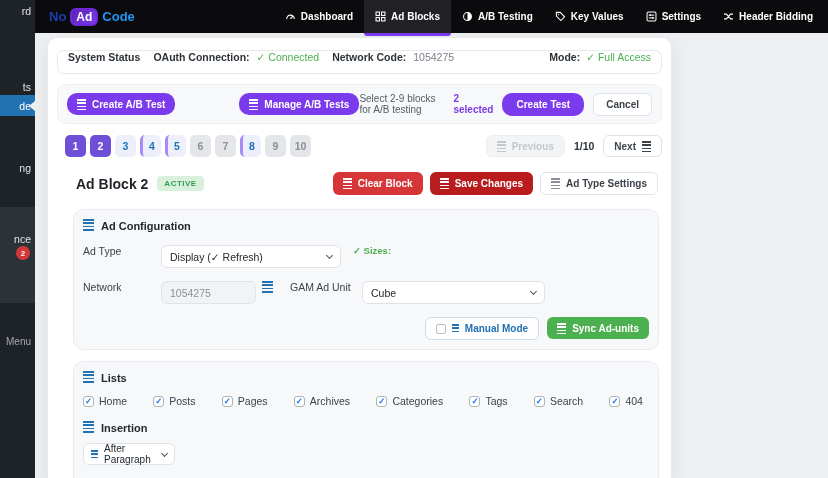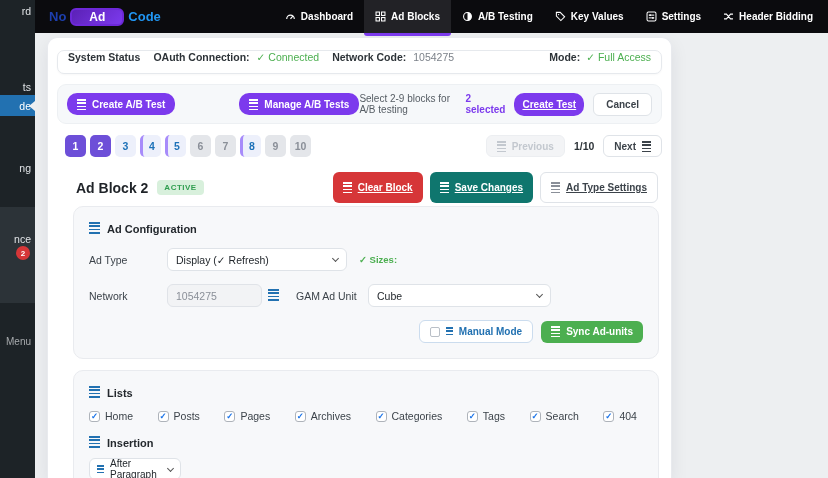--- a/index.html
+++ b/index.html
@@ -11,21 +11,21 @@
   .wp-submenu-bg { position:absolute; left:0; top:207px; width:35px; height:96px; background:#2c3338; }
   .wp-active { position:absolute; left:0; top:95px; width:35px; height:21px; background:#2271b1; display:flex; align-items:center; justify-content:flex-end; padding-right:4px; }
   .wp-active .wp-item { position:static; color:#fff; }
   .wp-active::after { content:""; position:absolute; right:0; top:50%; transform:translateY(-50%); border-top:5px solid transparent; border-bottom:5px solid transparent; border-right:6px solid #edeff1; }
   .wp-badge { position:absolute; right:5px; top:246px; width:14px; height:14px; border-radius:50%; background:#d63638; color:#fff; font-size:8px; font-weight:bold; display:flex; align-items:center; justify-content:center; }
 
   
   .app-header { position:absolute; left:35px; top:0; width:793px; height:33px; background:#0b0b0e; display:flex; align-items:center; z-index:20; }
   .logo { display:flex; align-items:center; margin-left:14px; gap:2px; }
   .logo-no { color:#1d3fae; font-size:13px; font-weight:bold; }
-  .logo-ad { background:linear-gradient(135deg,#5b21b6,#7c3aed); border:2px solid #6d28d9; color:#fff; font-size:12px; font-weight:bold; padding:0 17px; border-radius:6px; margin:0 2px; }
+  .logo-ad { background:linear-gradient(135deg,#5b21b6,#7c3aed); border:2px solid #6d28d9; color:#fff; font-size:12px; font-weight:bold; padding:0 4px; border-radius:6px; margin:0 2px; }
   .logo-code { color:#2196f3; font-size:13px; font-weight:bold; }
   .nav { margin-left:auto; display:flex; align-items:stretch; height:100%; margin-right:4px; }
   .nav-item { display:flex; align-items:center; gap:5px; padding:0 11px; color:#fff; font-size:10px; font-weight:bold; position:relative; cursor:pointer; }
   .nav-item svg { display:block; }
   .nav-item.active { background:#222226; }
   .nav-item.active::after { content:""; position:absolute; left:0; bottom:-3px; width:100%; height:3px; background:#7c3aed; border-radius:0 0 3px 3px; }
 
   
   .i-stripes { display:inline-block; width:9px; height:11px; background:repeating-linear-gradient(180deg, currentColor 0 1.6px, transparent 1.6px 3.4px); flex:none; }
   .i-stripes.big { width:11px; height:13px; }
@@ -38,21 +38,21 @@
   .lbl-b { font-weight:bold; color:#2d3338; }
   .txt-green { color:#4caf50; }
   .txt-gray { color:#7c828a; }
   .status-right { margin-left:auto; display:flex; gap:6px; align-items:center; }
 
   
   .ab-toolbar { margin:10px 9px 0 9px; height:40px; background:#f6f8fa; border:1px solid #edf0f3; border-radius:9px; display:flex; align-items:center; padding:0 9px; }
   .btn { display:inline-flex; align-items:center; justify-content:center; gap:6px; height:22px; border-radius:6px; font-size:10px; font-weight:bold; padding:0 10px; border:none; cursor:pointer; white-space:nowrap; }
   .btn-purple { background:#7c3aed; color:#fff;border-radius:10px; }
   .btn-red { background:#d63638; color:#fff; }
-  .btn-blue { background:#0f766e; color:#fff; }
+  .btn-blue { background:#b91c1c; color:#fff; }
   .btn-green { background:#4caf50; color:#fff; }
   .btn-white { background:#fff; color:#3c434a; border:1px solid #dfe3e8; }
   .ab-manage { margin-left:64px; }
   .ab-right { margin-left:auto; display:flex; align-items:center; gap:9px; }
   .ab-hint { font-size:10px; color:#565d64; }
   .ab-count { font-size:10px; font-weight:bold; color:#7c3aed; }
 
   
   .pg-row { margin:11px 9px 0 9px; display:flex; align-items:center; }
   .pg-pages { display:flex; gap:4px; margin-left:8px; }
@@ -64,28 +64,28 @@
   .pg-right { margin-left:auto; display:flex; align-items:center; gap:9px; }
   .btn-prev { background:#f3f4f6; color:#c3c8cf; border:1px solid #eceef1; height:22px; }
   .pg-pos { font-size:10.5px; font-weight:bold; color:#2d3338; }
   .btn-next { height:22px; }
 
   
   .block-header { margin:15px 13px 0 28px; display:flex; align-items:center; }
   .block-title { font-size:14px; font-weight:bold; color:#1f2328; }
   .badge-active { margin-left:9px; background:#d8f0dc; color:#2f9e4f; font-size:8px; font-weight:bold; letter-spacing:.5px; padding:3px 7px; border-radius:4px; }
   .block-actions { margin-left:auto; display:flex; gap:7px; }
-  .block-actions .btn { height:31px;text-decoration:underline; }
-
-  
-  .card { margin:3px 12px 0 25px; background:#f7f8fa; border:1px solid #e9ebef; border-radius:10px; padding:15px; }
+  .block-actions .btn { height:23px; }
+
+  
+  .card { margin:14px 12px 0 25px; background:#f7f8fa; border:1px solid #e9ebef; border-radius:10px; padding:9px; }
   .card-head { display:flex; align-items:center; gap:7px; }
   .card-title { font-size:11px; font-weight:bold; color:#23282d; }
   .c-blue { color:#2271b1; }
-  .frow { display:flex; align-items:center; margin-top:13px; }
+  .frow { display:flex; margin-top:13px; }
   .flabel { width:78px; font-size:10.5px; color:#3c434a; flex:none; }
   .select { background:#fff; border:1px solid #dfe3e8; border-radius:6px; height:23px; display:flex; align-items:center; padding:0 8px; font-size:10.5px; color:#23282d; gap:6px; cursor:pointer; }
   .chev { width:5px; height:5px; border-right:1.4px solid #555; border-bottom:1.4px solid #555; transform:rotate(45deg); margin-left:auto; flex:none; margin-top:-2px; }
   .sizes { margin-left:12px; font-size:9.5px; font-weight:bold; color:#4caf50; }
   .input-dis { width:95px; height:23px; border:1px solid #e0e3e8; border-radius:6px; background-color:#f2f3f5; background-image:radial-gradient(#d9dbdf .6px, transparent .6px); background-size:4px 4px; font-size:10.5px; color:#8a8f98; display:flex; align-items:center; padding:0 8px; }
   .gam-label { margin-left:17px; width:72px; font-size:10.5px; color:#3c434a; flex:none; }
   .frow-end { justify-content:flex-end; gap:8px; }
   .btn-manual { background:#fff; border:1px solid #cbdcee; color:#2271b1; height:23px; }
   .cb-empty { width:10px; height:10px; border:1px solid #b9bfc7; border-radius:2px; background:#fff; flex:none; }
 
@@ -200,21 +200,21 @@
       <span class="i-stripes"></span>
       <span>Create A/B Test</span>
     </button>
     <button class="btn btn-purple ab-manage">
       <span class="i-stripes"></span>
       <span>Manage A/B Tests</span>
     </button>
     <span class="ab-right">
       <span class="ab-hint">Select 2-9 blocks for A/B testing</span>
       <span class="ab-count">2 selected</span>
-      <button class="btn btn-purple" style="height:23px; padding:0 8px;text-decoration:underline;">Create Test</button>
+      <button class="btn btn-purple" style="height:23px; padding:0 14px;">Create Test</button>
       <button class="btn btn-white" style="height:23px; padding:0 12px;">Cancel</button>
     </span>
   </div>
 
   <div class="pg-row">
     <div class="pg-pages">
       <button class="pg selected">1</button>
       <button class="pg selected">2</button>
       <button class="pg configured">3</button>
       <button class="pg configured accent-l">4</button>

